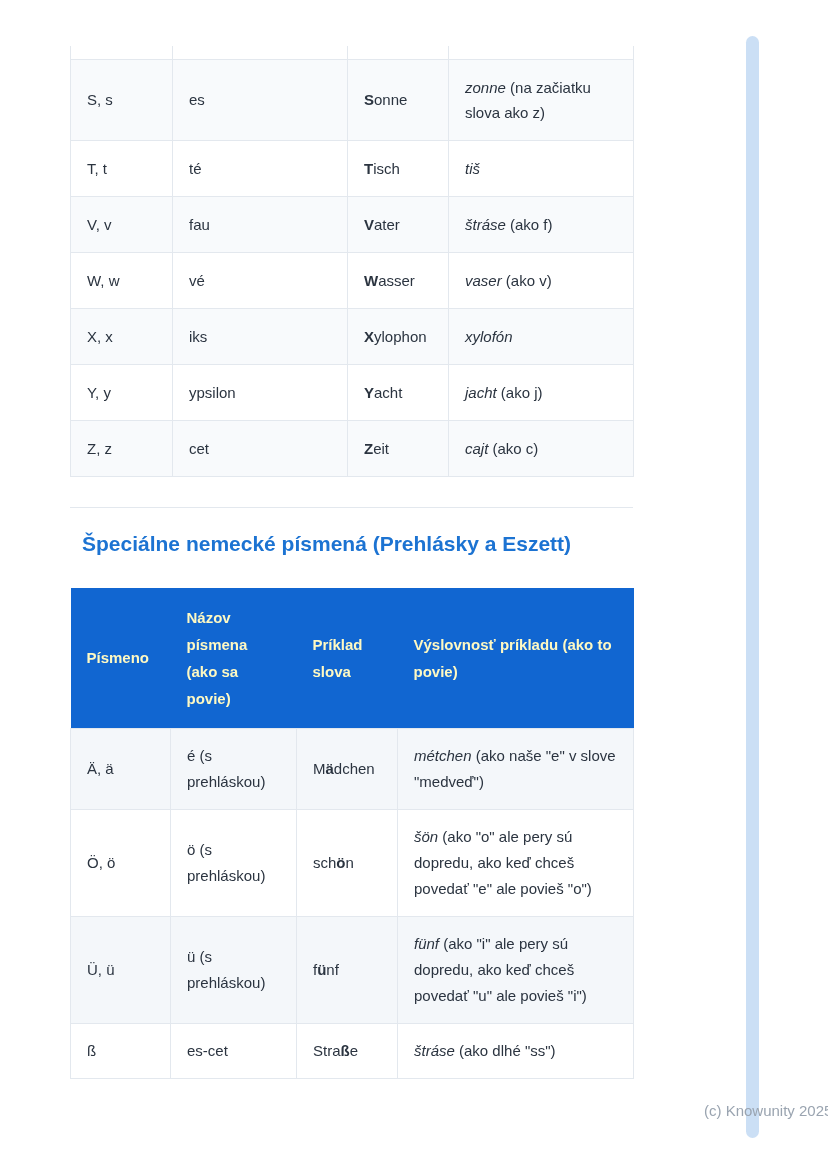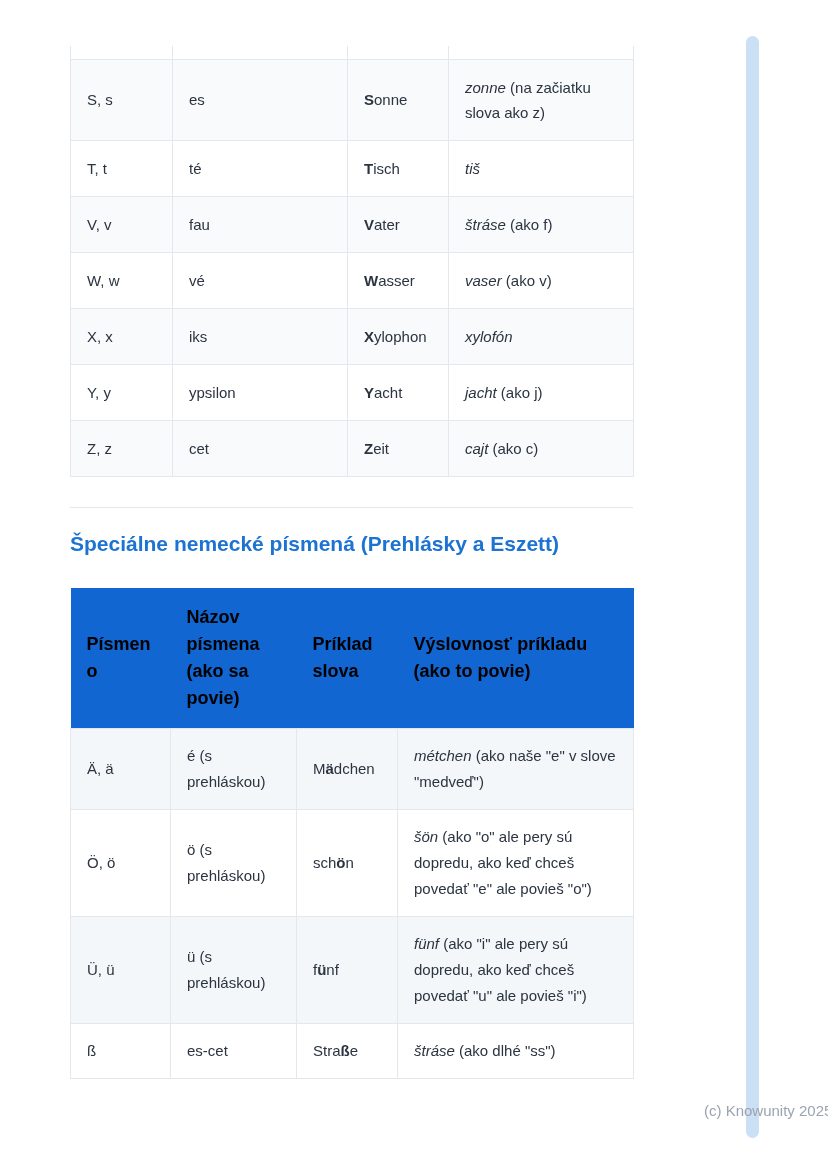--- a/index.html
+++ b/index.html
@@ -31,29 +31,29 @@
   }
   .alpha tbody tr:nth-child(even){background:var(--row_stripe);}
   .alpha tbody tr.partial td{border-top:none;padding:0;height:13px;}
   .alpha tbody tr.partial{background:#ffffff;}
   .ex b{font-weight:700;}
   .pron i{font-style:italic;}
 
   
   .divider{border:none;height:1px;background:var(--border_gray);margin:30px 0 0 0;}
   h2.section-heading{
-    margin:22px 0 0 0;font-size:21px;line-height:28px;
+    margin:22px 0 0 12px;font-size:21px;line-height:28px;
     font-weight:700;color:var(--heading_blue);
   }
 
   
   .special{margin-top:30px;}
   .special th{
-    background:var(--accent_blue);color:#000000;
-    font-size:18px;font-weight:700;text-align:left;
+    background:var(--accent_blue);color:#fef9c3;
+    font-size:15px;font-weight:700;text-align:left;
     padding:16px;line-height:27px;
   }
   .special td{
     border:1px solid var(--border_gray);
     padding:14px 16px;font-size:15px;line-height:26px;
   }
   .special tbody tr:nth-child(odd){background:var(--special_stripe);}
 
   .footer{
     position:absolute;left:704px;top:1102px;

